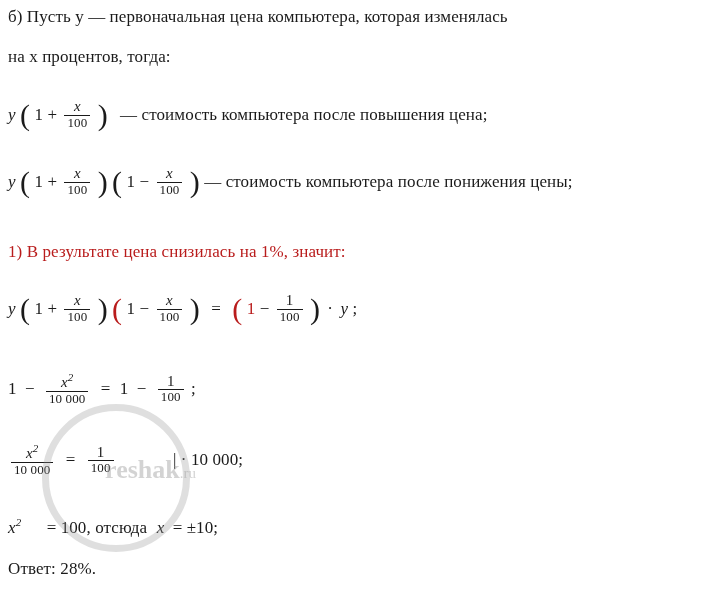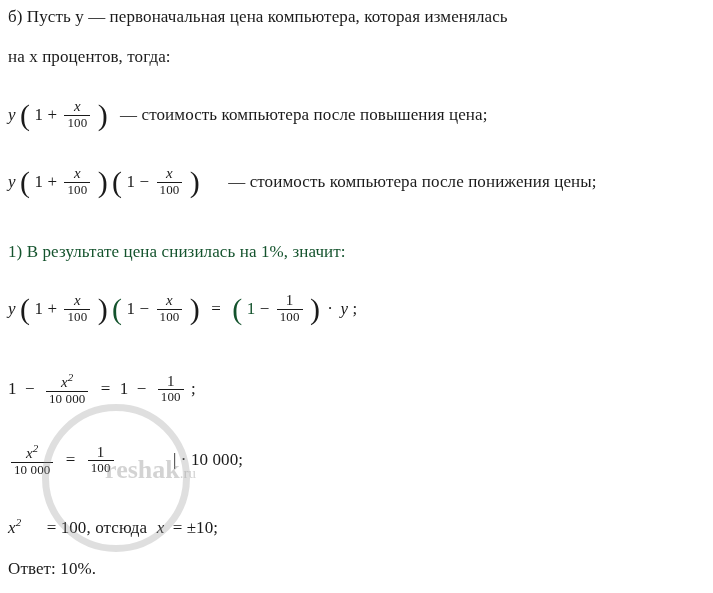--- a/index.html
+++ b/index.html
@@ -72,21 +72,21 @@
     font-size: 11px;
     vertical-align: super;
     font-style: italic;
   }
 
   .mathrow {
     display: inline-block;
     vertical-align: middle;
   }
 
-  .faint { color: #14532d; text-align: center; }
+  .faint { color: #b91c1c; text-align: center; }
 
   
   #watermark {
     position: absolute;
     left: 42px;
     top: 404px;
     width: 148px;
     height: 148px;
     border-radius: 50%;
     border: 7px solid rgba(150,150,150,0.30);
@@ -154,21 +154,21 @@
       <span class="paren">)</span>
       <span class="paren">(</span>
       <span>1</span>
       <span>−</span>
       <span class="frac">
         <span class="num it">x</span>
         <span class="den">100</span>
       </span>
       <span class="paren">)</span>
     </span>
-    <span style="margin-left:24px;font-family:Liberation Serif, serif;">— стоимость компьютера после понижения цены;</span>
+    <span style="margin-left:0;font-family:Liberation Serif, serif;">— стоимость компьютера после понижения цены;</span>
   </div>
 
   <div class="line faint" style="top:243px;">
     <span>1) В результате цена снизилась на 1%, значит:</span>
   </div>
 
   <div class="line" style="top:294px;">
     <span class="mathrow">
       <span class="it">y</span>
       <span class="paren">(</span>
@@ -235,19 +235,19 @@
   </div>
 
   <div class="line" style="top:516px;">
     <span class="it">x</span><span class="sup">2</span>
     <span style="margin-left:21px;">= 100, отсюда</span>
     <span class="it" style="margin-left:5px;">x</span>
     <span style="margin-left:4px;">= ±10;</span>
   </div>
 
   <div class="line" style="top:560px;">
-    <span>Ответ: 10%.</span>
+    <span>Ответ: 28%.</span>
   </div>
 
   <div id="watermark"></div>
   <div id="watermark-text"><span>reshak</span><span class="dom">.ru</span></div>
 
 </div>
 
 </body></html>

